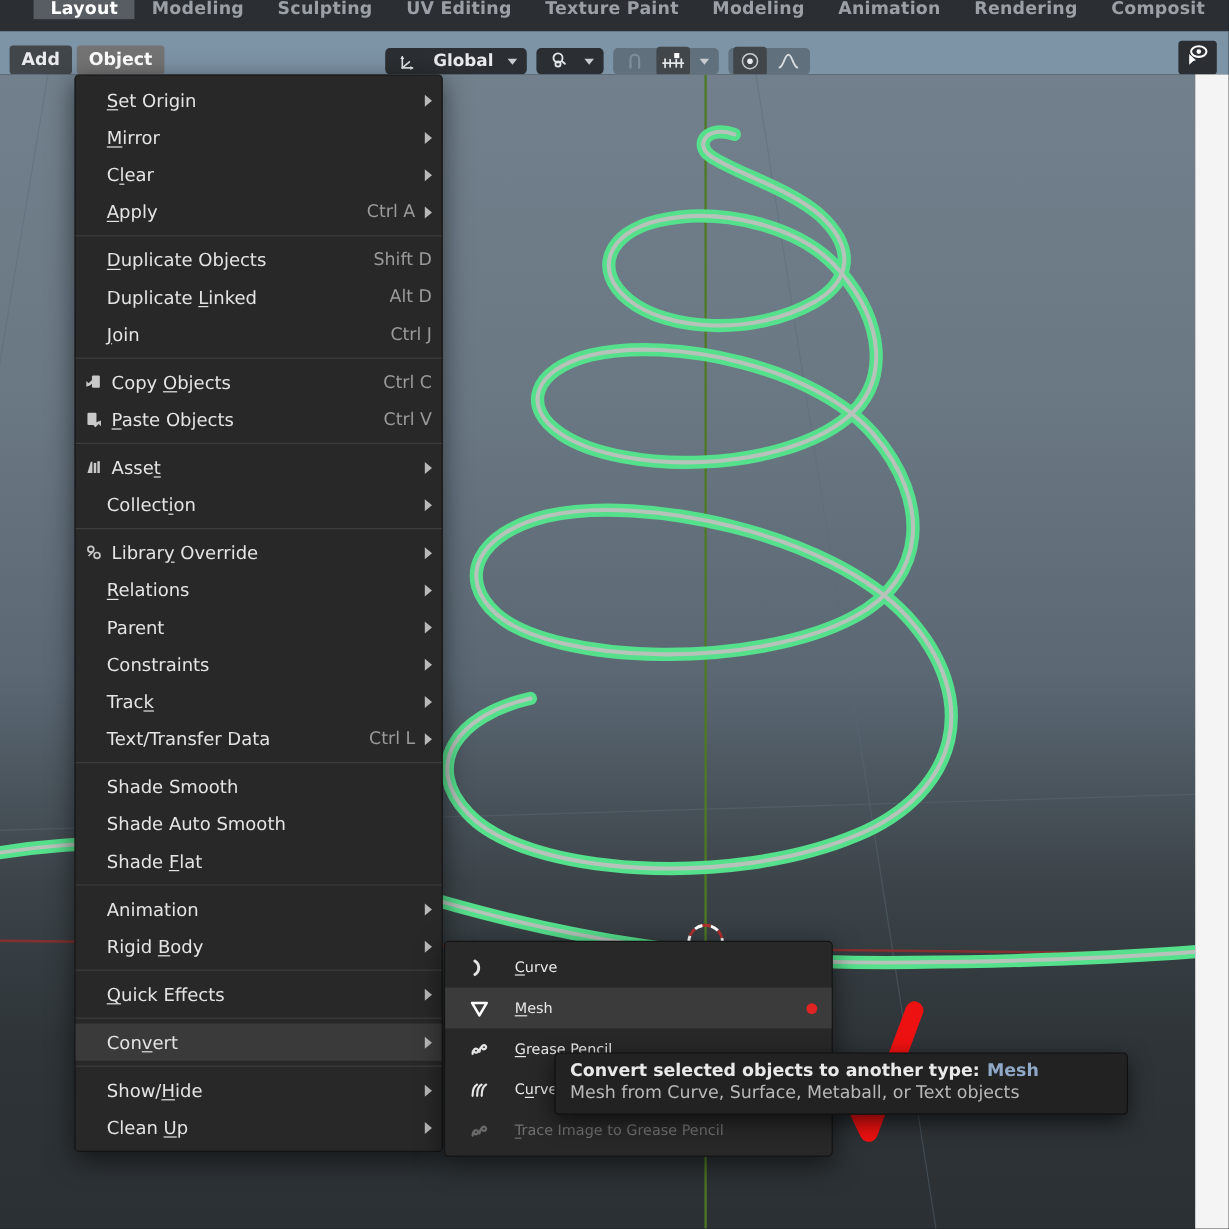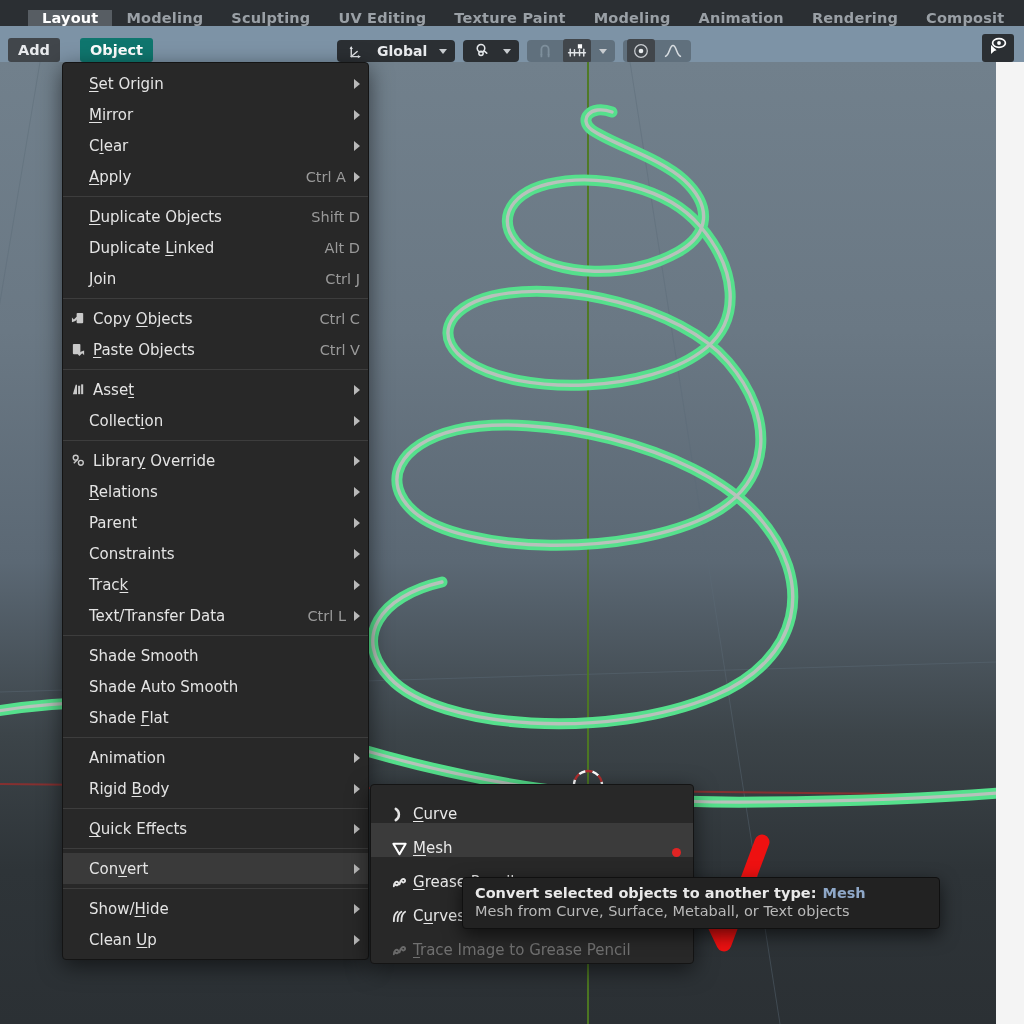--- a/index.html
+++ b/index.html
@@ -7,21 +7,21 @@
     width:1024px;height:1024px;overflow:hidden;
     background:#1d1d1d;
     font-family:"DejaVu Sans","Liberation Sans",sans-serif;
     -webkit-font-smoothing:antialiased;
   }
   #app{position:relative;width:1024px;height:1024px;overflow:hidden;}
 
   
   .topbar{
     position:absolute;left:0;top:0;width:1024px;height:26px;
-    background:#2b2f33;display:flex;align-items:flex-end;
+    background:#2b2f33;display:flex;align-items:flex-start;
     border-bottom:1px solid #16191c;
   }
   .wstab{
     display:flex;align-items:center;padding:0 14px;
     font-size:14.5px;font-weight:bold;color:#9aa0a6;letter-spacing:.2px;
     white-space:nowrap;
   }
   .wstab.active{background:#575d63;color:#ffffff;}
   .wstab.first{margin-left:28px;}
 
@@ -30,21 +30,21 @@
     position:absolute;left:0;top:26px;width:1024px;height:36px;
     background:#7d93a6;
     display:flex;align-items:flex-end;
   }
   .hdr-btn{
     height:24px;display:flex;align-items:center;padding:0 10px;
     border-radius:3px;font-size:14.5px;font-weight:bold;color:#e8eaed;
     white-space:nowrap;
   }
   .hdr-btn.dark{background:#41464b;margin-left:8px;}
-  .hdr-btn.active{background:#0f766e;color:#ffffff;margin-left:20px;}
+  .hdr-btn.active{background:#737373;color:#ffffff;margin-left:4px;}
 
   .hdr-group{
     display:flex;align-items:center;height:22px;background:#2b2f33;
     border-radius:4px;margin-left:8px;padding:0 4px;gap:4px;
   }
   .hdr-group.lite{background:#60707d;}
   .hdr-cell{
     display:flex;align-items:center;justify-content:center;
     height:24px;min-width:24px;padding:0 2px;color:#dfe2e5;
   }
@@ -95,22 +95,22 @@
   .sep{height:1px;background:#3d3d3d;margin:4px 0;}
 
   
   .submenu{
     position:absolute;left:370px;top:784px;width:322px;
     background:#282828;border:1px solid #141414;border-radius:4px;
     box-shadow:0 6px 22px rgba(0,0,0,.55);
     padding:4px 0;
   }
   .smi{
-    display:flex;align-items:flex-end;height:34px;padding:0 12px 0 14px;
-    color:#e8e8e8;font-size:15px;
+    display:flex;align-items:center;height:34px;padding:0 12px 0 14px;
+    color:#e8e8e8;font-size:12px;gap:16px;
   }
   .smi.hl{background:#3b3b3b;}
   .smi.dis{color:#707070;}
   .smi .sico{width:28px;display:flex;align-items:center;justify-content:center;color:#e4e4e4;}
   .smi.dis .sico{color:#6a6a6a;}
   .smi .slbl{flex:1;}
   .smi .slbl u{text-decoration:underline;text-underline-offset:2px;}
   .reddot{width:9px;height:9px;border-radius:50%;background:#e02424;}
 
   

